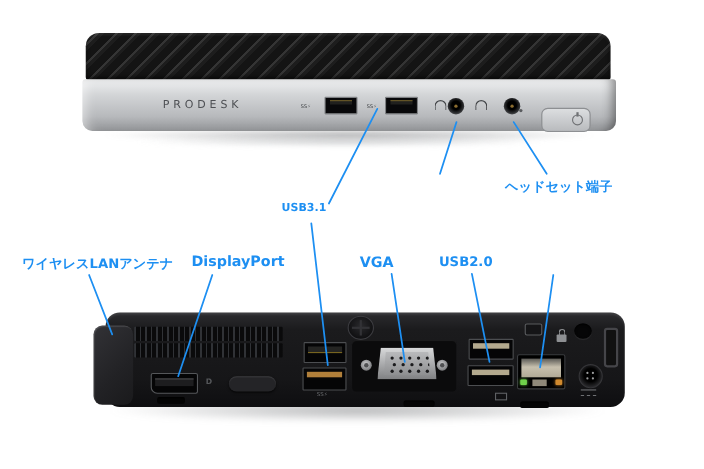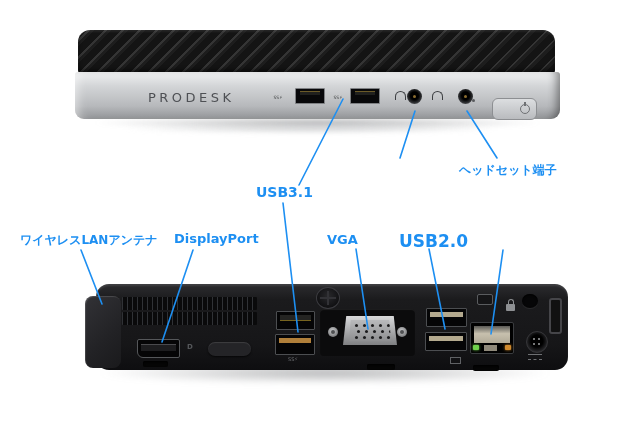--- a/index.html
+++ b/index.html
@@ -17,21 +17,21 @@
     background:repeating-linear-gradient(135deg,#141414 0 7px,#343434 7px 9px,#1d1d1d 9px 12px);
     box-shadow:inset 0 2px 2px rgba(255,255,255,.08), inset 0 -3px 4px rgba(0,0,0,.6);}
   .front .bodybar{position:absolute;left:0;right:0;top:42px;height:47px;
     border-radius:3px 3px 9px 9px;
     background:linear-gradient(180deg,#f0f1f2 0%,#d3d5d7 30%,#b7b9bc 72%,#939598 100%);
     box-shadow:inset -8px 0 10px -5px rgba(0,0,0,.45), inset 8px 0 10px -5px rgba(255,255,255,.5);}
   .hp-logo{position:absolute;left:28px;top:6px;width:30px;height:30px;border-radius:50%;
     border:2px solid #898b8e;color:#6f7174;display:flex;align-items:center;justify-content:center;
     font-style:italic;font-weight:bold;font-size:13px;
     background:radial-gradient(circle at 35% 30%,#e6e7e8,#b6b8bb);}
-  .model{position:absolute;left:73px;top:18px;font-size:13px;letter-spacing:3.5px;color:#4e5054;}
+  .model{position:absolute;left:73px;top:18px;font-size:10px;letter-spacing:3.5px;color:#4e5054;}
   .ss-front{position:absolute;font-size:5px;color:#3e4043;top:22px;transform:scale(.9);}
   .usb-front{position:absolute;top:16px;width:28px;height:14px;background:#08080a;
     border:1px solid #7e8083;border-radius:1px;}
   .usb-front .contact{position:absolute;left:4px;right:4px;top:2px;height:3px;background:#20201e;
     border-top:1px solid #6b5a28;}
   .jack{position:absolute;top:17px;width:15px;height:15px;border-radius:50%;
     background:radial-gradient(circle at 50% 45%,#000 35%,#2a2b2d 60%,#606265 85%);}
   .jack .pin{position:absolute;left:6px;top:6px;width:3px;height:3px;border-radius:50%;background:#8c6d2f;}
   .hpicon{position:absolute;top:19px;width:9px;height:8px;border:1.5px solid #3c3e41;border-bottom:none;
     border-radius:8px 8px 0 0;}
@@ -228,20 +228,20 @@
       <line x1="415" y1="111" x2="400" y2="158"></line>
       <line x1="467" y1="111" x2="497" y2="158"></line>
       <line x1="81" y1="250" x2="102" y2="304"></line>
       <line x1="193" y1="250" x2="162" y2="342"></line>
       <line x1="356" y1="249" x2="368" y2="329"></line>
       <line x1="429" y1="249" x2="445" y2="329"></line>
       <line x1="503" y1="250" x2="491" y2="334"></line>
     </g>
   </svg>
 
-  <div class="callout" style="left:256px;top:184px;font-size:14px">USB3.1</div>
+  <div class="callout" style="left:256px;top:184px;font-size:10px">USB3.1</div>
   <div class="callout" style="left:459px;top:162px;font-size:12px">ヘッドセット端子</div>
   <div class="callout" style="left:174px;top:231px;font-size:13px">DisplayPort</div>
   <div class="callout" style="left:20px;top:232px;font-size:12px">ワイヤレスLANアンテナ</div>
   <div class="callout" style="left:327px;top:232px;font-size:13px">VGA</div>
-  <div class="callout" style="left:399px;top:231px;font-size:17px">USB2.0</div>
+  <div class="callout" style="left:399px;top:231px;font-size:12px">USB2.0</div>
 
 </div>
 
 </body></html>

